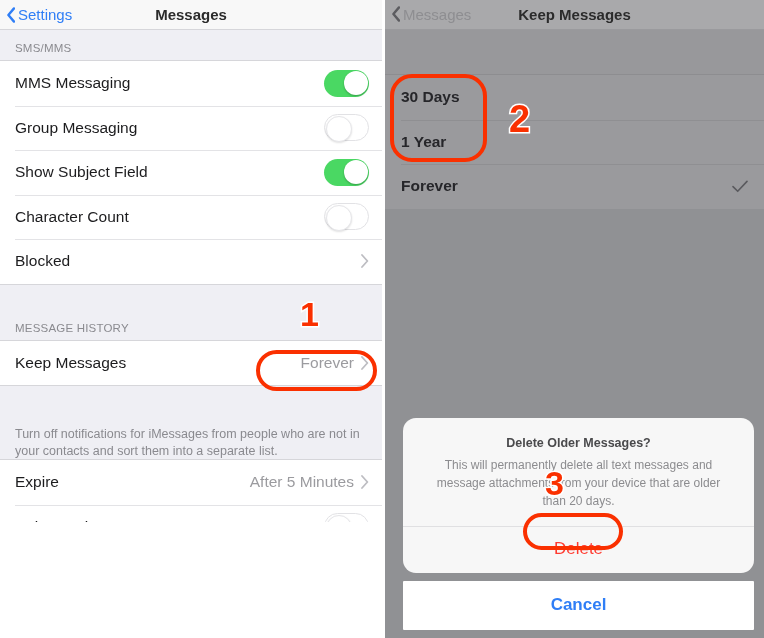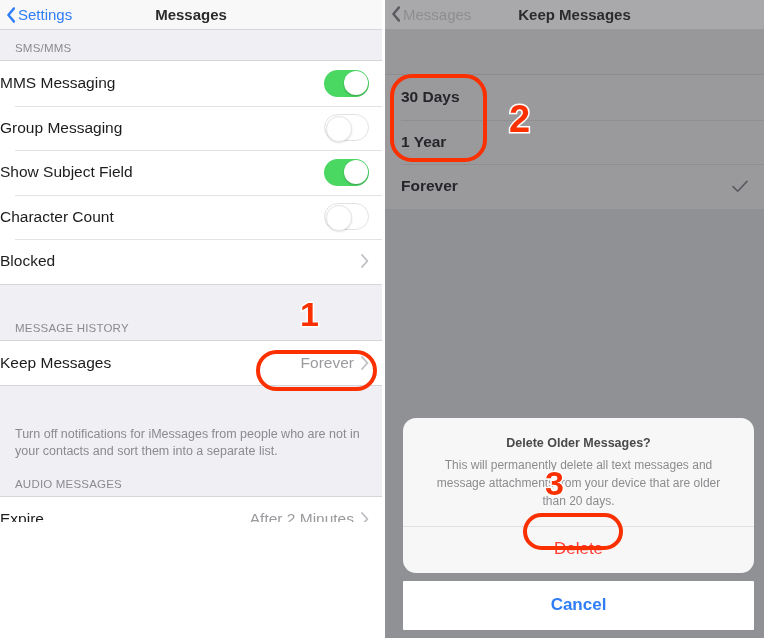--- a/index.html
+++ b/index.html
@@ -81,20 +81,21 @@
 
   .group {
     background: #ffffff;
     border-top: 1px solid #d6d6da;
     border-bottom: 1px solid #d6d6da;
   }
   .row {
     height: 44.5px;
     display: flex;
     align-items: center;
+    padding-left: 15px;
     padding-right: 13px;
     position: relative;
     box-sizing: border-box;
     background: #ffffff;
   }
   .row + .row::before {
     content: "";
     position: absolute;
     left: 15px; right: 0; top: 0;
     height: 1px;
@@ -374,26 +375,25 @@
             </svg>
         </span>
       </div>
     </div>
 
     <div class="sec-spacer" style="height:33px"></div>
 
 
     <div class="footnote">Turn off notifications for iMessages from people who are not in your contacts and sort them into a separate list.</div>
 
-    <div class="sec-header" style="height:37px">AUDIO MESSAGES</div>
 
     <div class="group">
       <div class="row">
         <span class="row-label">Expire</span>
-        <span class="row-value">After 2 Minutes</span>
+        <span class="row-value">After 5 Minutes</span>
         <span class="disclosure">
           <svg width="8" height="14" viewBox="0 0 8 14">
               <path d="M1 1l5.4 6L1 13" fill="none" stroke="#bdbdc2" stroke-width="1.8" stroke-linecap="round" stroke-linejoin="round"></path>
             </svg>
         </span>
       </div>
       <div class="row">
         <span class="row-label">Raise to Listen</span>
         <span class="toggle off">
             <span class="knob"></span>

